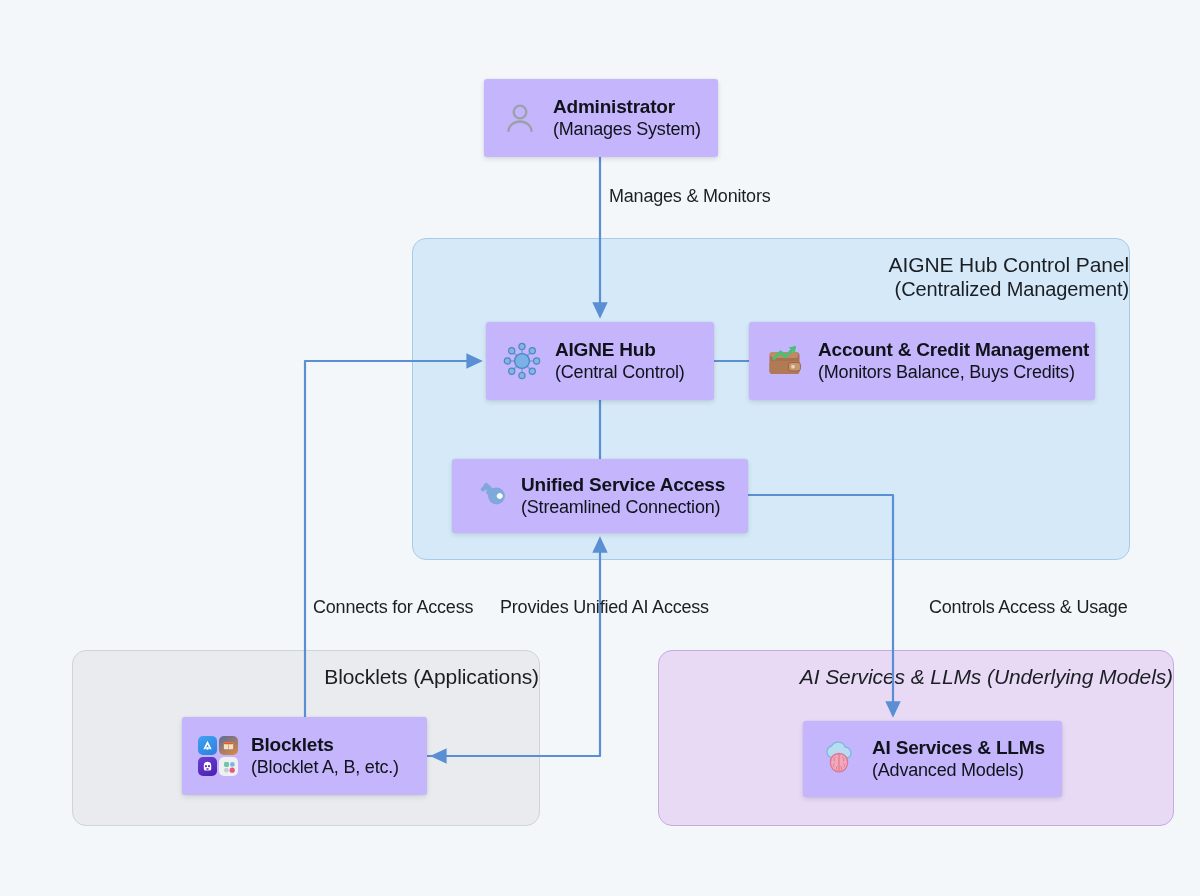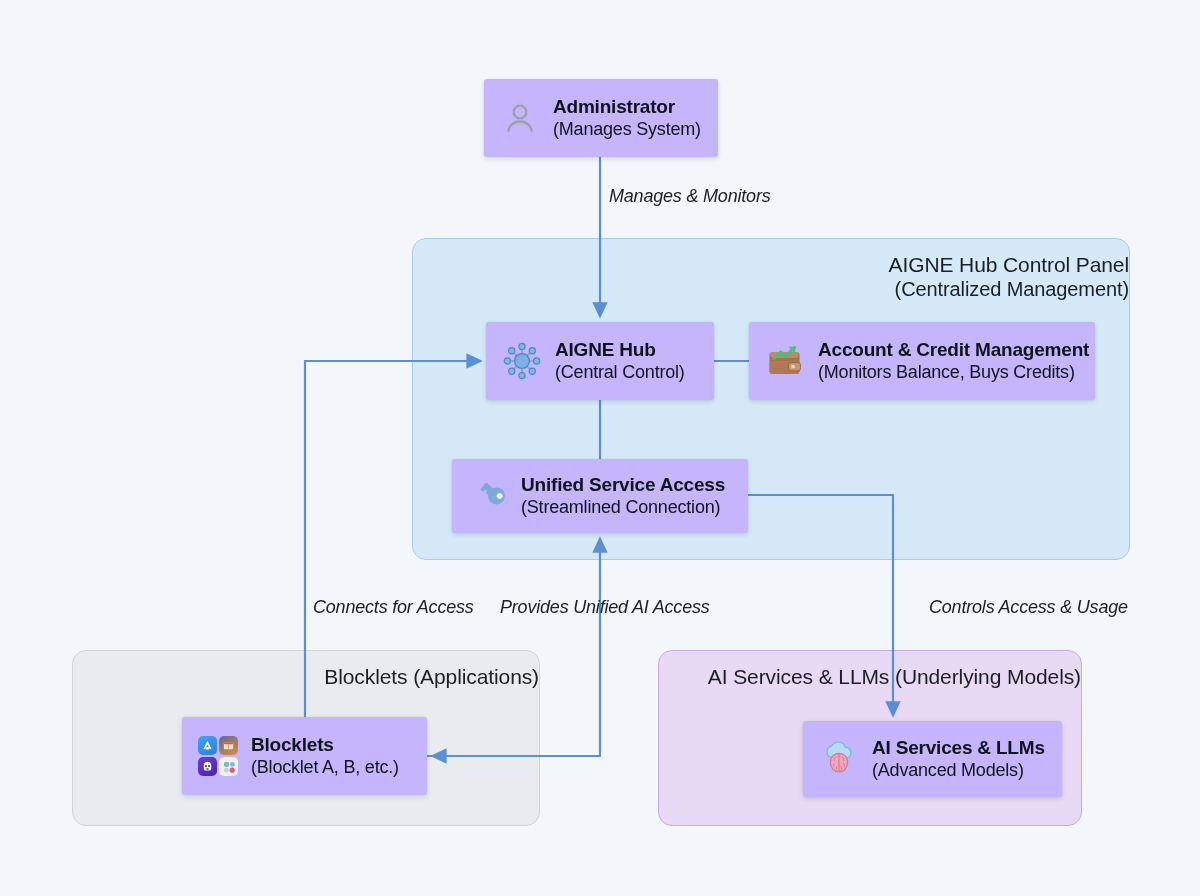--- a/index.html
+++ b/index.html
@@ -54,23 +54,24 @@
   #group-blocklets {
     left: 72px; top: 650px;
     width: 468px; height: 176px;
     background: #e9ebee;
     border: 1.5px solid #cfd4da;
   }
   #group-blocklets .group-title { top: 14px; }
 
   #group-ai {
     left: 658px; top: 650px;
-    width: 424px; height: 176px;
+    width: 516px; height: 176px;
     background: #e8d9f5;
     border: 1.5px solid #c9a9e4;
+    font-style: italic;
   }
   #group-ai .group-title { top: 14px; }
 
   
   .node {
     position: absolute;
     background: #c4b5fd;
     border-radius: 3px;
     box-shadow: 0 2px 5px rgba(20,30,50,0.13), 0 0 0 0.5px rgba(0,0,0,0.04);
     display: flex;
@@ -112,21 +113,20 @@
   #node-blocklets     { left: 182px; top: 717px; width: 245px; height: 78px; }
   #node-ai-services   { left: 763px; top: 721px; width: 259px; height: 76px; margin-left: 40px; }
 
   
   .edge-label {
     position: absolute;
     font-size: 18px;
     color: #1b1f24;
     white-space: nowrap;
     letter-spacing: -0.2px;
-    font-style: italic;
   }
   #label-manages   { left: 609px; top: 186px; }
   #label-connects  { left: 313px; top: 597px; }
   #label-provides  { left: 500px; top: 597px; }
   #label-controls  { left: 901px; top: 597px; margin-left: 28px; }
 
   
   .icon-svg { display: block; }
 
   .blocklet-grid {

